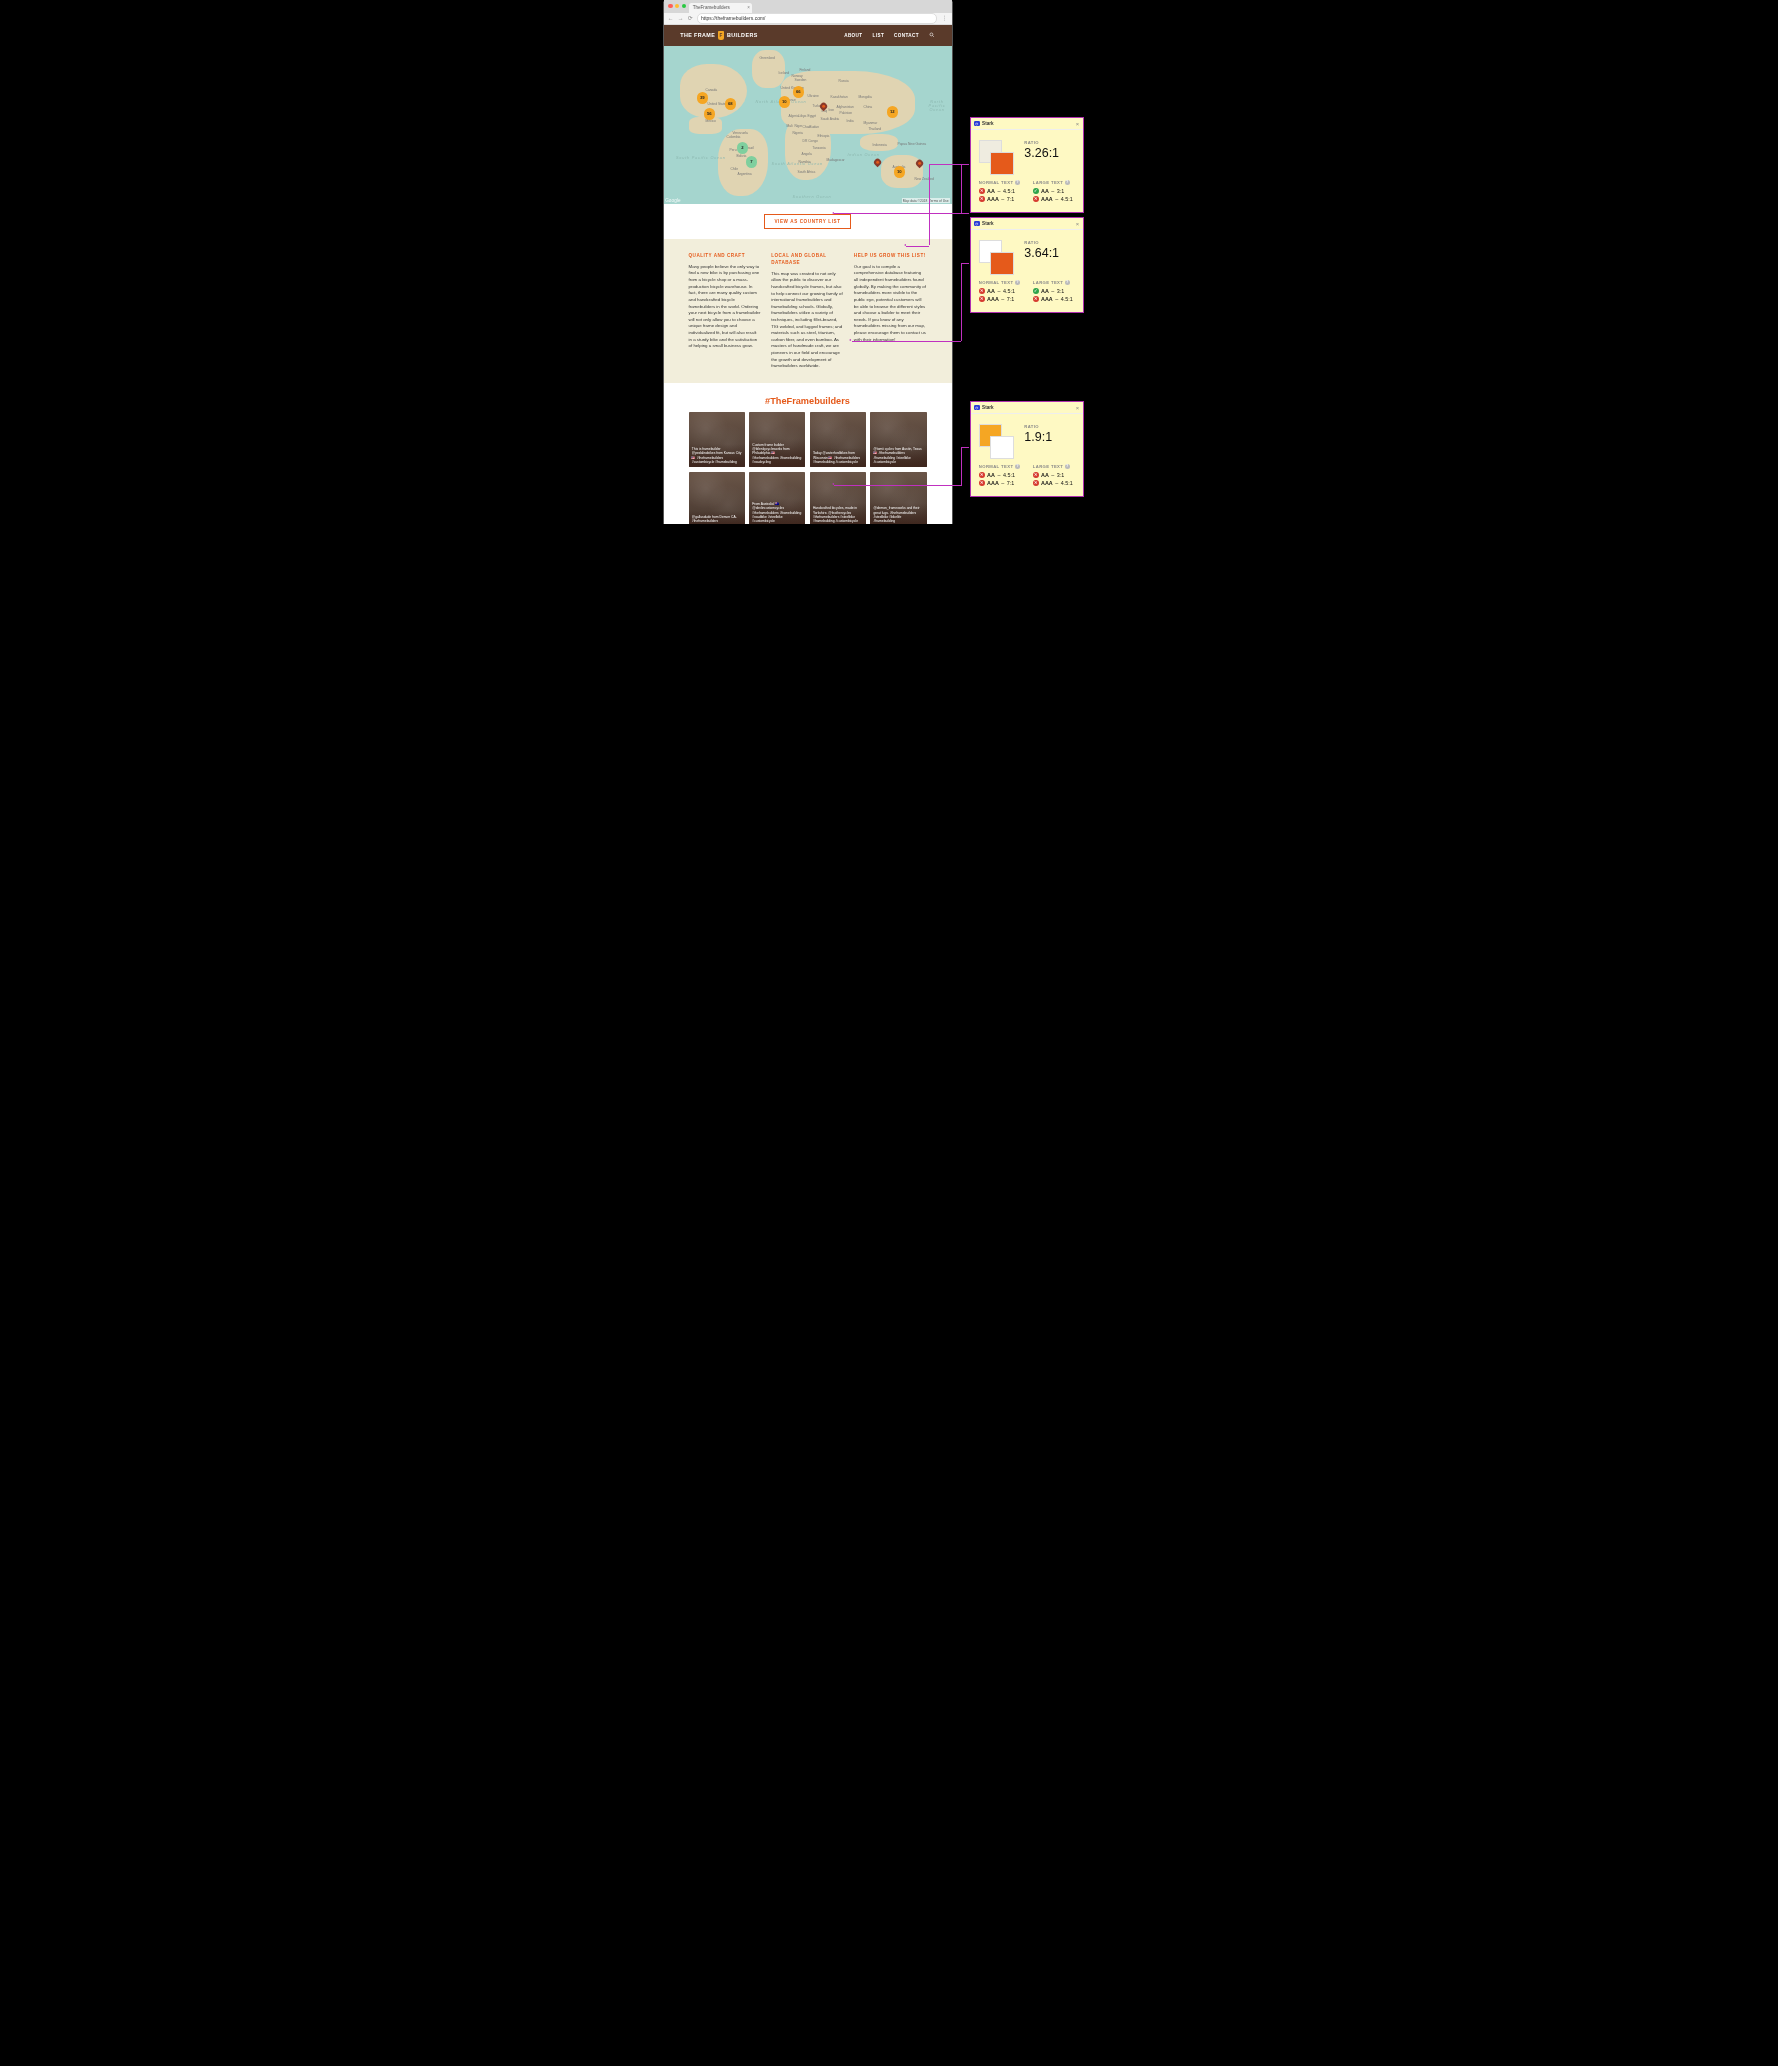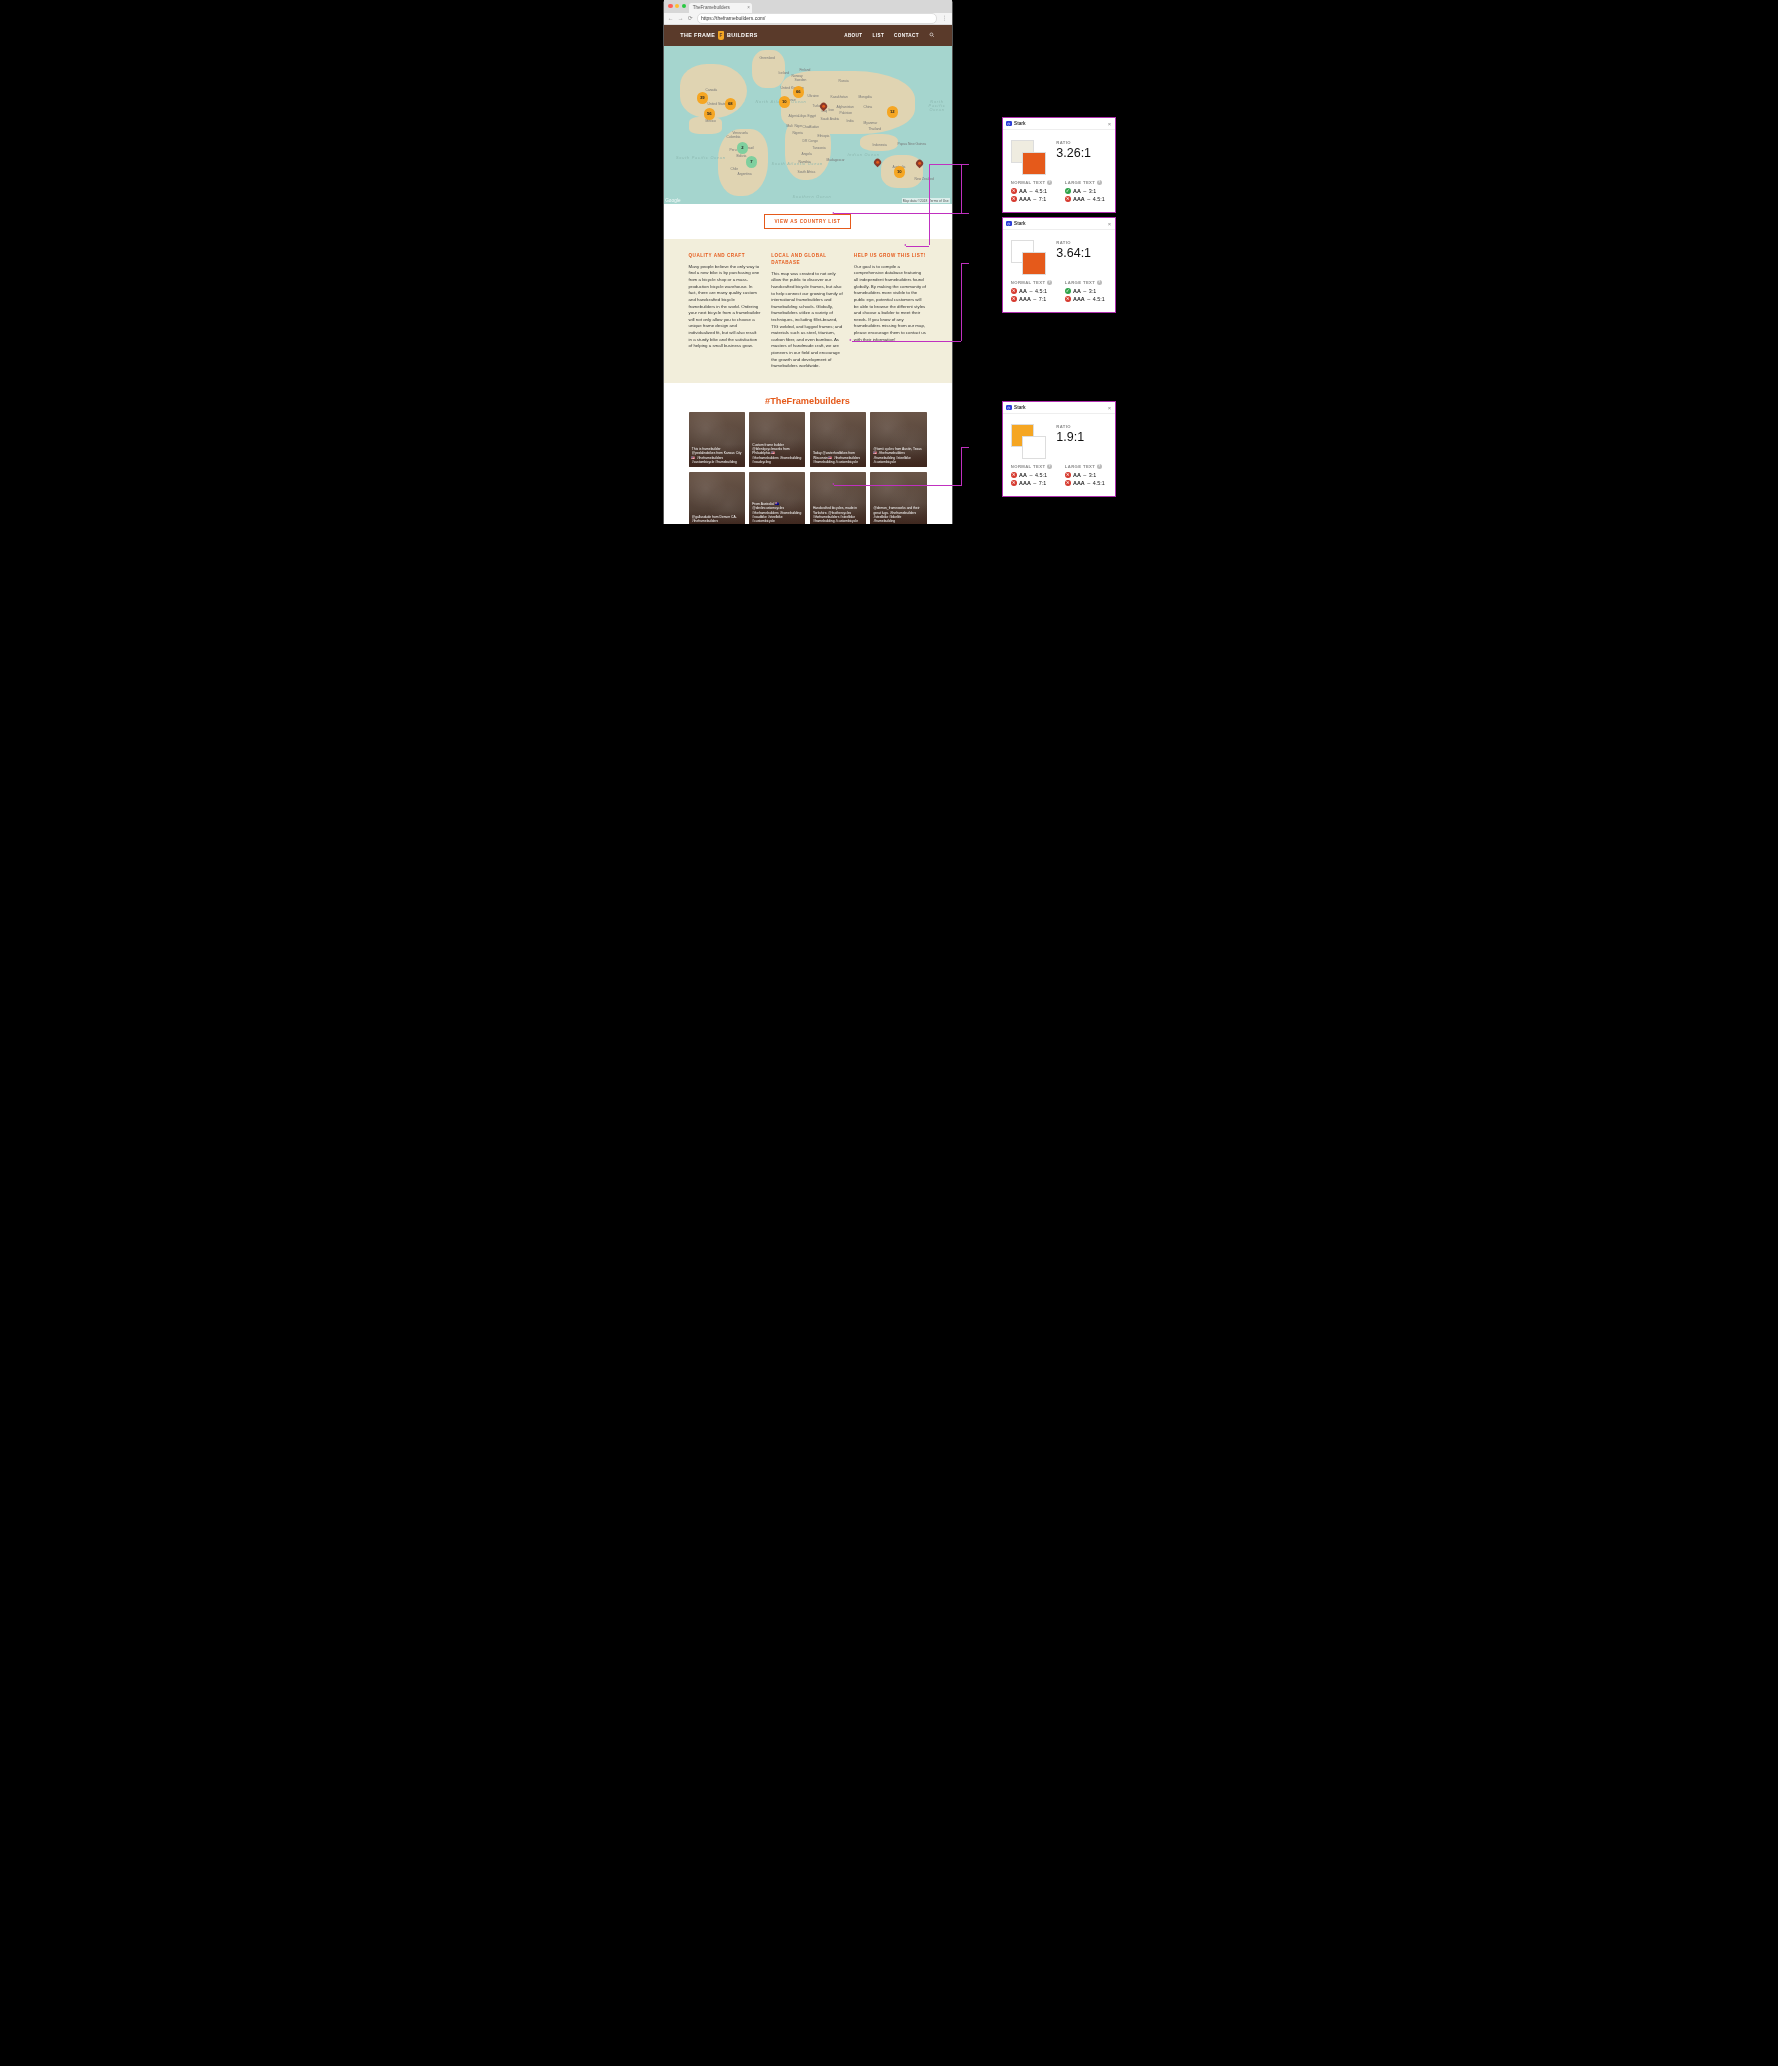--- a/index.html
+++ b/index.html
@@ -53,21 +53,21 @@
     radial-gradient(circle at 30% 30%,rgba(255,255,255,.1),transparent 40%),
     radial-gradient(circle at 70% 60%,rgba(255,255,255,.08),transparent 40%);}
   .card .cap { position:absolute; left:0; right:0; bottom:0; padding:3.3px; font-size:3.3px; line-height:1.3; color:#fff; background:linear-gradient(transparent,rgba(62,37,28,.95)); }
   
   .sitefooter { background:#f5a623; color:#fff; font-size:4.2px; font-weight:bold; letter-spacing:0.4px; padding:5px 25px; display:flex; align-items:center; justify-content:space-between;}
   .sitefooter .left span{opacity:.95}
   .sitefooter .divider{margin:0 3.3px; opacity:.8}
   .sitefooter .insta{ width:9.2px;height:9.2px;border:0.8px solid #fff;border-radius:2.9px;display:flex;align-items:center;justify-content:center;}
   .sitefooter .insta::after{content:"";width:3.3px;height:3.3px;border:0.8px solid #fff;border-radius:50%;}
   
-  .stark { position:absolute; width:114px; background:#ffffff; border:0.8px solid #b030b0; box-shadow:0 0.8px 3.3px rgba(0,0,0,.15);margin-left:32px; }
+  .stark { position:absolute; width:114px; background:#fef9c3; border:0.8px solid #b030b0; box-shadow:0 0.8px 3.3px rgba(0,0,0,.15); }
   .stark-head { display:flex; align-items:center; justify-content:space-between; padding:2.5px 3.3px; border-bottom:0.4px solid #eee; }
   .stark-head .t { display:flex; align-items:center; gap:2.5px; font-size:4.6px; font-weight:600; color:#333;}
   .stark-head .logo{width:5.8px;height:5.8px;background:#2a3bd6;border-radius:1.3px;display:flex;align-items:center;justify-content:center;color:#fff;font-size:3.8px;}
   .stark-head .close{font-size:5.8px;color:#888;cursor:pointer;}
   .stark-body { padding:10px 8.3px 2.5px; display:flex; gap:12.5px; align-items:flex-start;}
   .swatches { position:relative; width:33px; height:33px; }
   .sw { position:absolute; width:23.4px; height:23.4px; border:0.4px solid #ddd;}
   .ratio-block .lbl{font-size:4.2px; letter-spacing:0.4px; color:#888; font-weight:bold;}
   .ratio-block .val{font-size:12.5px; font-weight:400; color:#111; margin-top:0.8px;}
   .stark-results { display:flex; gap:12.5px; padding:4.2px 8.3px 8.3px; }

